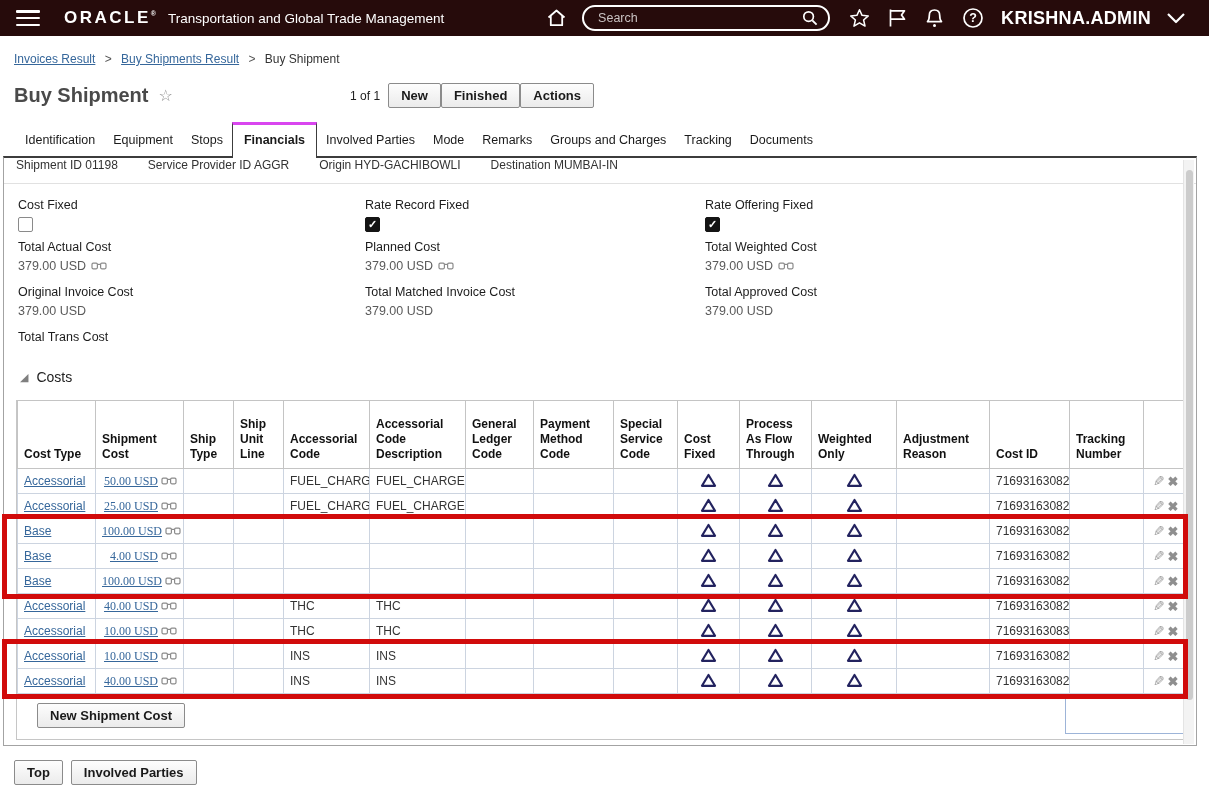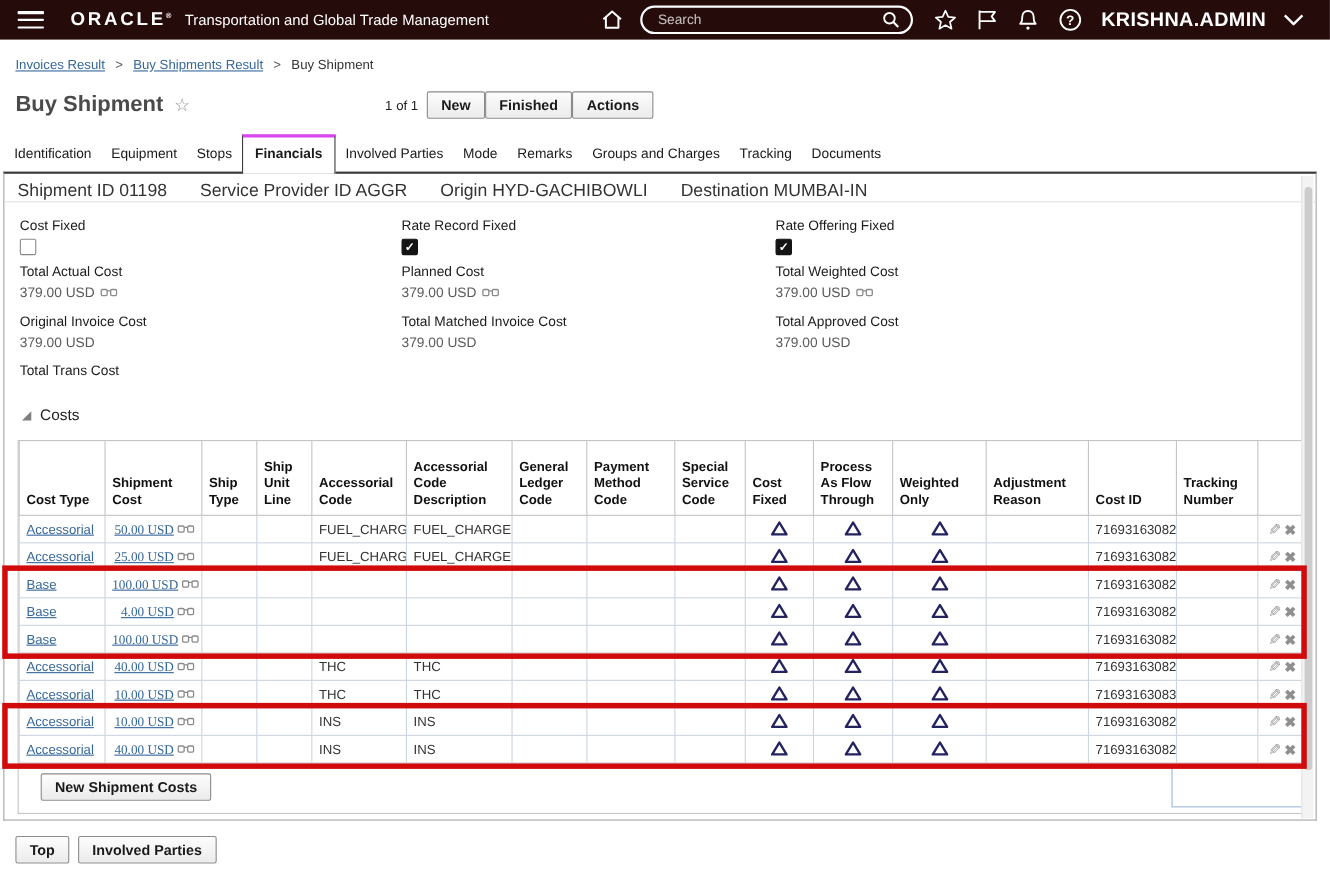--- a/index.html
+++ b/index.html
@@ -27,28 +27,28 @@
   .breadcrumb .cur { color:#333; }
   .titlerow { margin:13px 14px 0; display:flex; align-items:center; height:33px; }
   .titlerow h1 { font-size:20px; color:#4a4a4a; font-weight:700; }
   .fav { color:#8e8e8e; font-size:16px; margin-left:10px; cursor:pointer; }
   .count { font-size:12px; color:#222; margin-right:8px; }
   .btngroup { margin-left:auto; margin-right:601px; display:flex; align-items:center; gap:0; }
   button.std { background:linear-gradient(#fdfdfd,#ebebeb); border:1px solid #8b8b8b; border-radius:2px;
     font:700 13px "Liberation Sans",sans-serif; color:#1a1a1a; padding:4px 12px; cursor:pointer; }
 
   
-  .tabs { display:flex; padding-left:4px; margin-top:10px; position:relative; z-index:2; align-items:flex-end; }
+  .tabs { display:flex; padding-left:16px; margin-top:10px; position:relative; z-index:2; align-items:flex-end; }
   .tab { font-size:12.5px; color:#1a1a1a; padding:6px 9px 9px; cursor:pointer; white-space:nowrap; }
   .tab.active { background:#fff; border:1px solid #3c3c3c; border-top:3px solid #d946ef; border-bottom:none;
     font-weight:700; padding:8px 11px 11px; margin-bottom:-2px; }
 
   
   .panel { margin-left:3px; width:1194px; height:590px; border:1px solid #a3a3a3; border-top:2px solid #3c3c3c; background:#fff; position:relative; }
-  .infobar { height:26px; display:flex; align-items:flex-end; gap:30px; padding-left:12px; font-size:16px; color:#333; border-bottom:1px solid #e1e1e1; }
+  .infobar { height:26px; display:flex; align-items:flex-start; gap:30px; padding-left:12px; font-size:12px; color:#333; border-bottom:1px solid #e1e1e1; }
   .summary { height:170px; padding:14px 0 0 14px; display:grid; grid-template-columns:347px 340px 1fr; grid-template-rows:42px 45px 45px 38px; overflow:hidden; }
   .fld .lbl { font-size:12.5px; color:#1c1c1c; margin-bottom:5px; }
   .fld .val { font-size:12.5px; color:#5a5a5a; display:flex; align-items:center; gap:5px; }
   .cb { width:15px; height:15px; border:1.5px solid #8a8a8a; border-radius:2px; background:#fff; cursor:pointer;
     display:flex; align-items:center; justify-content:center; }
   .cb.checked { background:#141414; border-color:#141414; color:#fff; font-size:11px; font-weight:700; }
   .sechead { height:46px; padding:15px 0 0 16px; font-size:14px; color:#222; display:flex; align-items:flex-start; gap:8px; cursor:pointer; }
   .coltri { color:#7f7f7f; font-size:11px; position:relative; top:2px; }
 
   
@@ -541,21 +541,21 @@
                 <path d="M8.5 2 L15 12.8 H2 Z" fill="none" stroke="#23235f" stroke-width="2.2" stroke-linejoin="round"></path>
               </svg></td>
             <td></td>
             <td class="idcell">716931630827</td>
             <td></td>
             <td class="actions"><span class="pencil">✎</span><span class="xdel">✖</span></td>
           </tr>
         </tbody>
     </table>
     <div class="btnrow">
-      <button class="std">New Shipment Costs</button>
+      <button class="std">New Shipment Cost</button>
     </div>
   </div>
 
   <div class="emptycell"></div>
   <div class="vscroll">
       <div class="thumb"></div>
     </div>
 </div>
 
 <div class="footerbtns">

